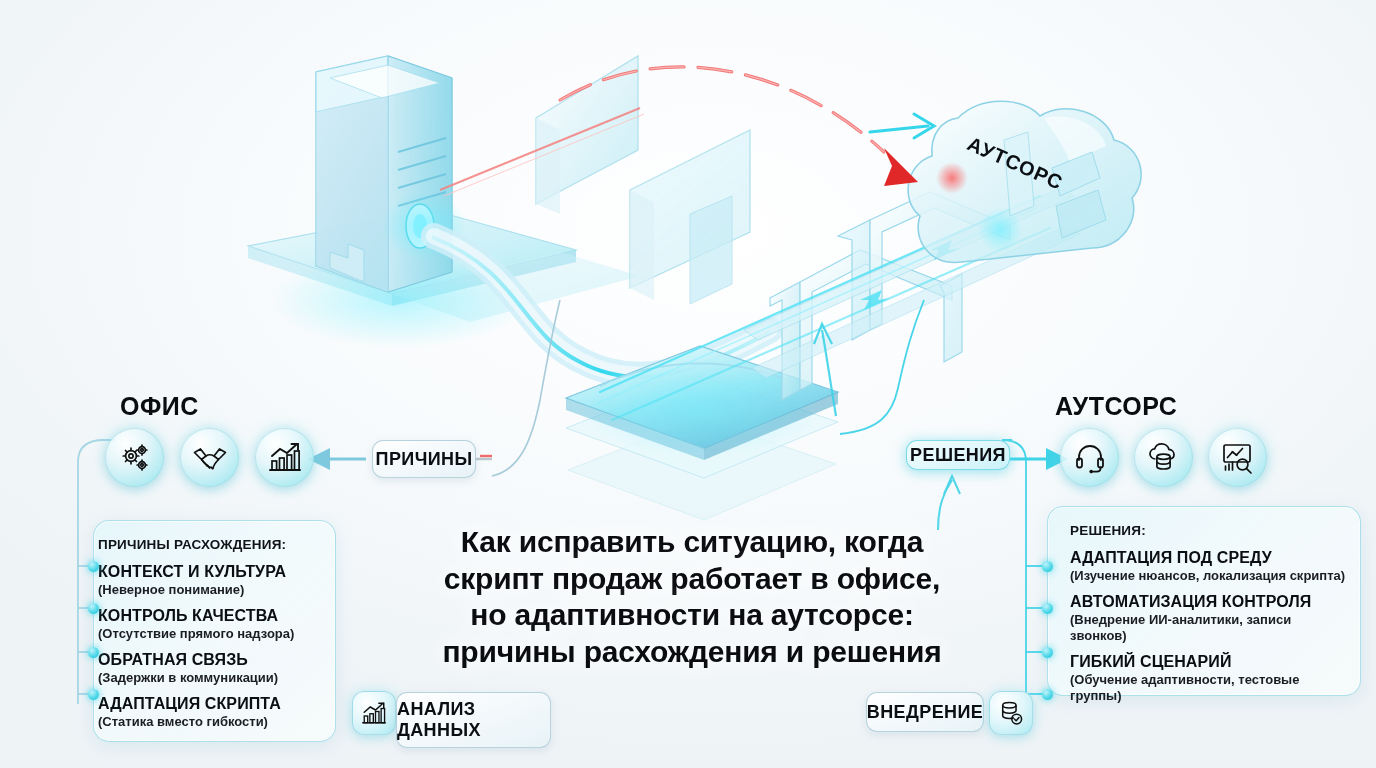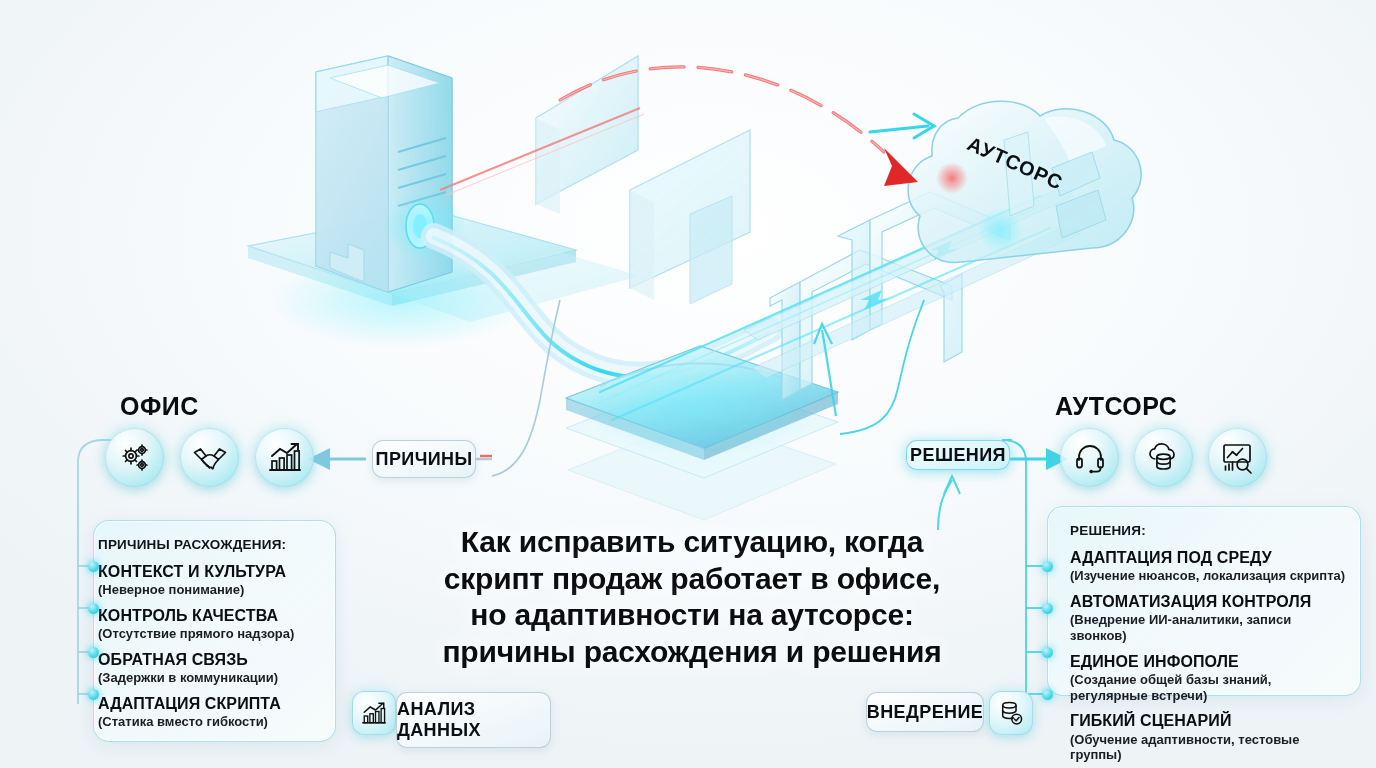--- a/index.html
+++ b/index.html
@@ -430,24 +430,20 @@
     <div class="panel-title">РЕШЕНИЯ:</div>
     <div class="item">
       <div class="item-title">АДАПТАЦИЯ ПОД СРЕДУ</div>
       <div class="item-sub">(Изучение нюансов, локализация скрипта)</div>
     </div>
     <div class="item">
       <div class="item-title">АВТОМАТИЗАЦИЯ КОНТРОЛЯ</div>
       <div class="item-sub">(Внедрение ИИ-аналитики, записи звонков)</div>
     </div>
     <div class="item">
-      <div class="item-title">ЕДИНОЕ ИНФОПОЛЕ</div>
-      <div class="item-sub">(Создание общей базы знаний, регулярные встречи)</div>
-    </div>
-    <div class="item">
       <div class="item-title">ГИБКИЙ СЦЕНАРИЙ</div>
       <div class="item-sub">(Обучение адаптивности, тестовые группы)</div>
     </div>
   </div>
   <div class="bullet" style="left:1042px;top:561px;"></div>
   <div class="bullet" style="left:1042px;top:603px;"></div>
   <div class="bullet" style="left:1042px;top:647px;"></div>
   <div class="bullet" style="left:1042px;top:689px;"></div>
 
   <div id="main-title">

